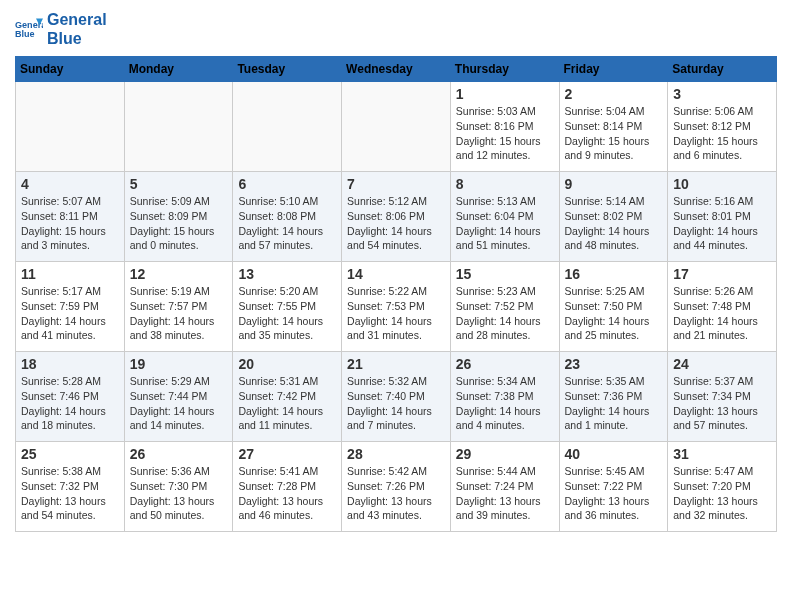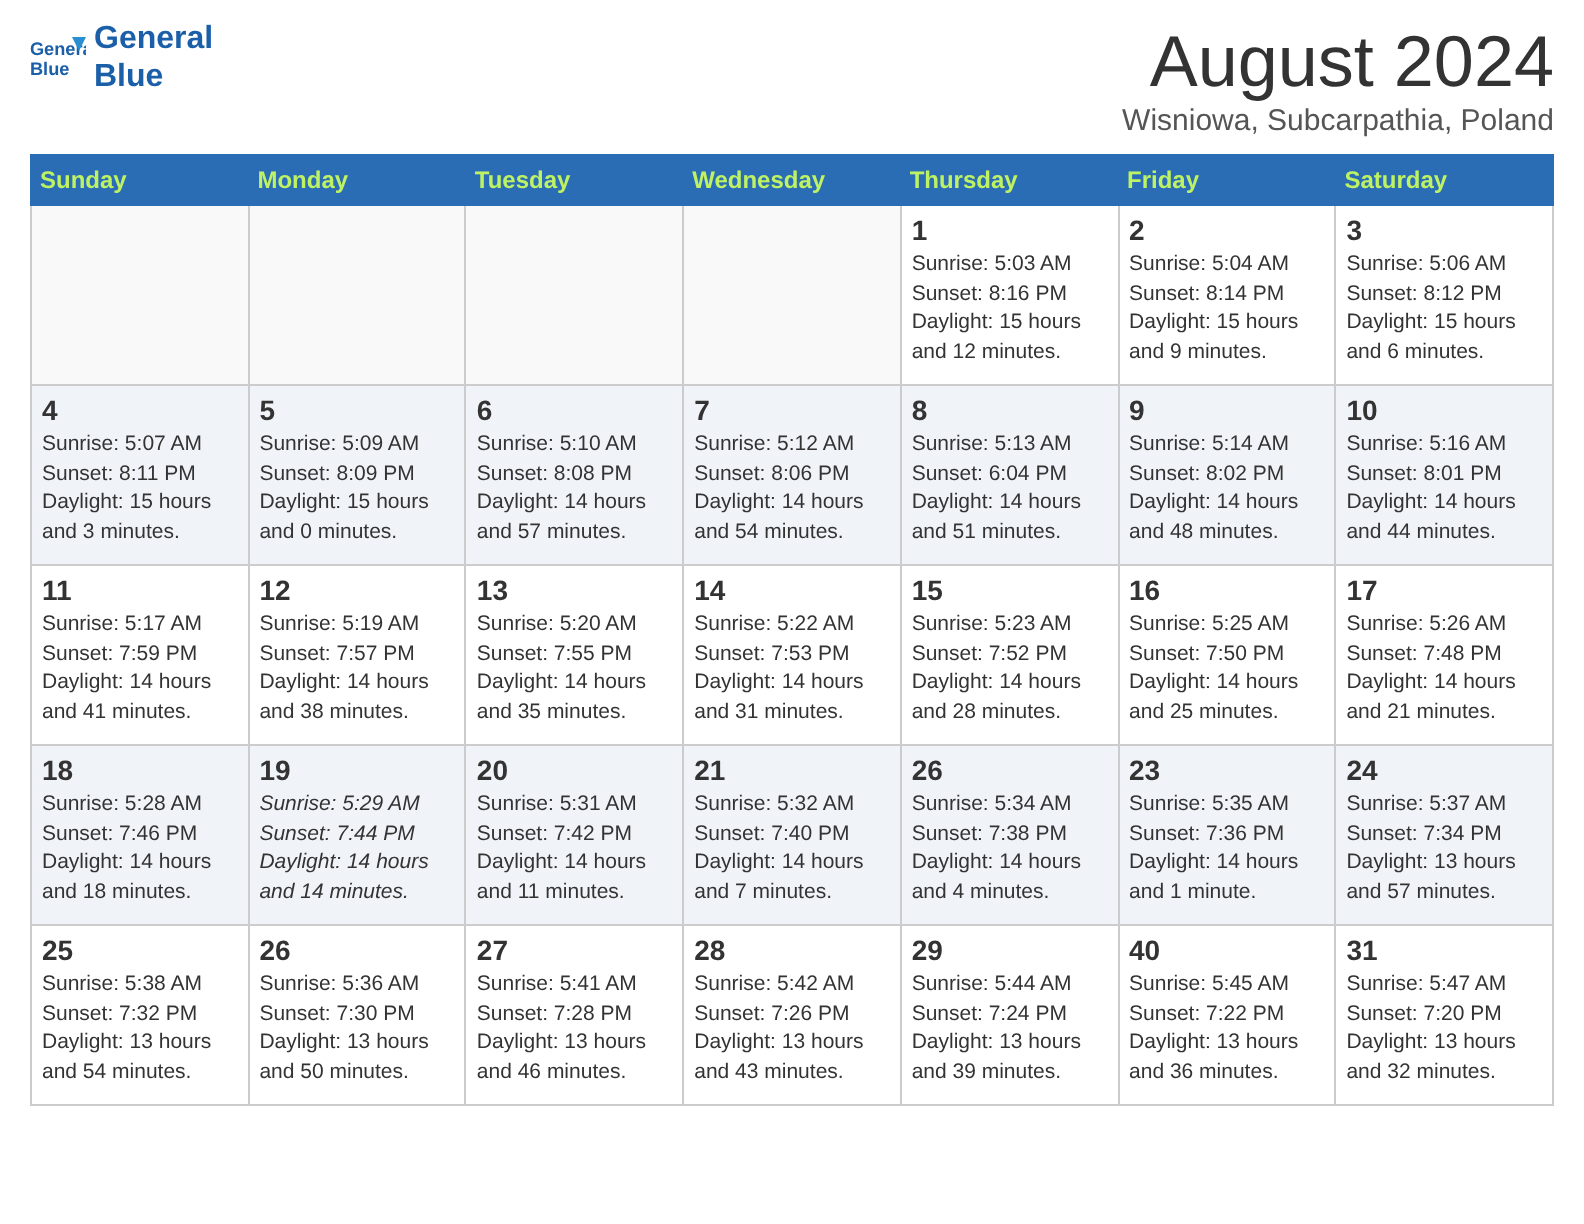--- a/index.html
+++ b/index.html
@@ -5,21 +5,21 @@
     * { box-sizing: border-box; margin: 0; padding: 0; }
     body { font-family: Arial, sans-serif; background: #fff; width: 792px; min-height: 612px; }
     .container { width: 792px; padding: 10px 15px; }
     .header { display: flex; justify-content: space-between; align-items: flex-start; margin-bottom: 8px; }
     .logo { display: flex; align-items: center; }
     .logo-icon { width: 28px; height: 28px; margin-right: 4px; }
     .title-block { text-align: right; }
     .month-title { font-size: 36px; color: #333; font-weight: normal; }
     .location { font-size: 15px; color: #555; }
     table { width: 100%; border-collapse: collapse; font-size: 11px; }
-    th { background-color: #2a6db5; color: #bef264; padding: 5px 4px; text-align: left; font-size: 12px; border: 1px solid #2a6db5; }
+    th { background-color: #2a6db5; color: #000000; padding: 5px 4px; text-align: left; font-size: 12px; border: 1px solid #2a6db5; }
     td { border: 1px solid #ccc; padding: 4px 5px; vertical-align: top; width: 14.28%; min-height: 80px; height: 90px; }
     td.empty { background: #f9f9f9; }
     td.odd-week { background: #ffffff; }
     td.even-week { background: #f0f4f9; }
     .day-num { font-size: 14px; font-weight: bold; color: #333; display: block; margin-bottom: 2px; }
     .day-info { color: #333; font-size: 10.5px; line-height: 1.4; }
   </style>
 </head>
 <body>
 
@@ -28,24 +28,20 @@
     <div class="logo">
       <svg class="logo-icon" viewBox="0 0 40 40" xmlns="http://www.w3.org/2000/svg">
         <text x="0" y="18" font-size="13" font-weight="bold" fill="#1a5fa8">General</text>
         <text x="0" y="32" font-size="13" font-weight="bold" fill="#1a5fa8">Blue</text>
         <polygon points="30,5 40,5 35,15" fill="#2a8fd1"></polygon>
       </svg>
       <div style="display:flex;flex-direction:column;line-height:1.2">
         <span style="font-size:16px;font-weight:bold;color:#1a5fa8;">General</span>
         <span style="font-size:16px;font-weight:bold;color:#1a5fa8;">Blue</span>
       </div>
-    </div>
-    <div class="title-block">
-      <div class="month-title">August 2024</div>
-      <div class="location">Wisniowa, Subcarpathia, Poland</div>
     </div>
   </div>
 
   <table>
     <thead>
       <tr>
       <th>Sunday</th>
           <th>Monday</th>
           <th>Tuesday</th>
           <th>Wednesday</th>
@@ -131,21 +127,21 @@
           <td class="odd-week"><span class="day-num">17</span><span class="day-info" style="white-space: pre-line;">Sunrise: 5:26 AM
 Sunset: 7:48 PM
 Daylight: 14 hours
 and 21 minutes.</span></td>
         </tr>
         <tr>
           <td class="even-week"><span class="day-num">18</span><span class="day-info" style="white-space: pre-line;">Sunrise: 5:28 AM
 Sunset: 7:46 PM
 Daylight: 14 hours
 and 18 minutes.</span></td>
-          <td class="even-week"><span class="day-num">19</span><span class="day-info" style="white-space: pre-line; font-style: italic;">Sunrise: 5:29 AM
+          <td class="even-week"><span class="day-num">19</span><span class="day-info" style="white-space: pre-line;">Sunrise: 5:29 AM
 Sunset: 7:44 PM
 Daylight: 14 hours
 and 14 minutes.</span></td>
           <td class="even-week"><span class="day-num">20</span><span class="day-info" style="white-space: pre-line;">Sunrise: 5:31 AM
 Sunset: 7:42 PM
 Daylight: 14 hours
 and 11 minutes.</span></td>
           <td class="even-week"><span class="day-num">21</span><span class="day-info" style="white-space: pre-line;">Sunrise: 5:32 AM
 Sunset: 7:40 PM
 Daylight: 14 hours

